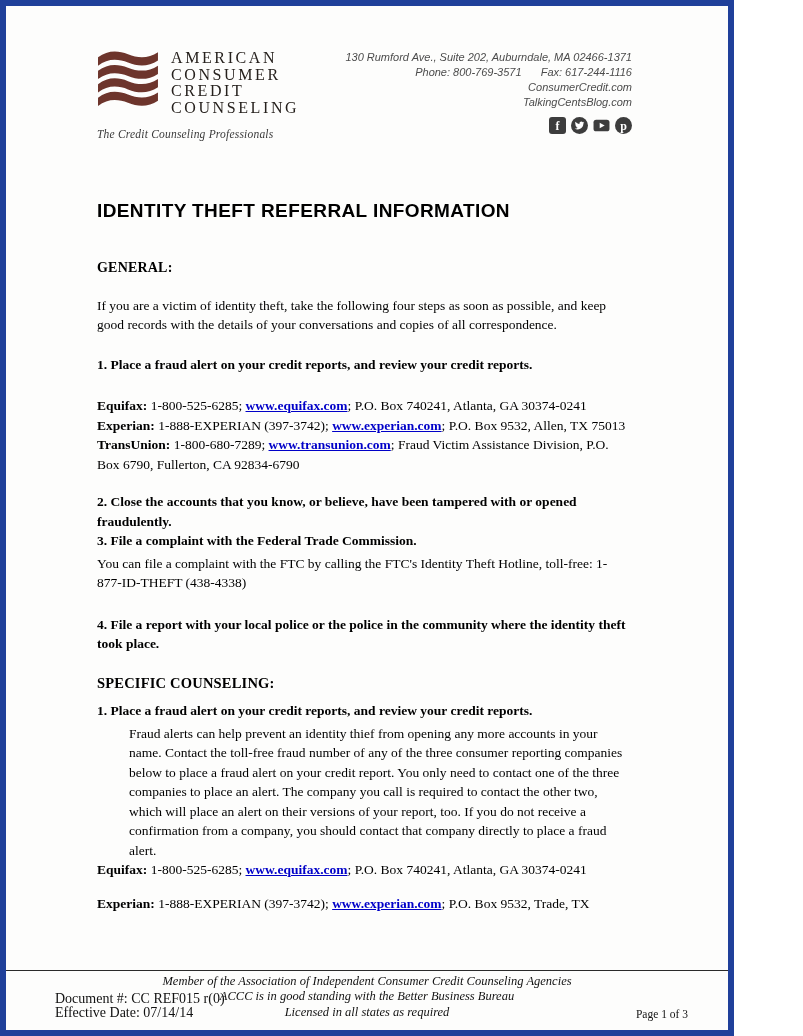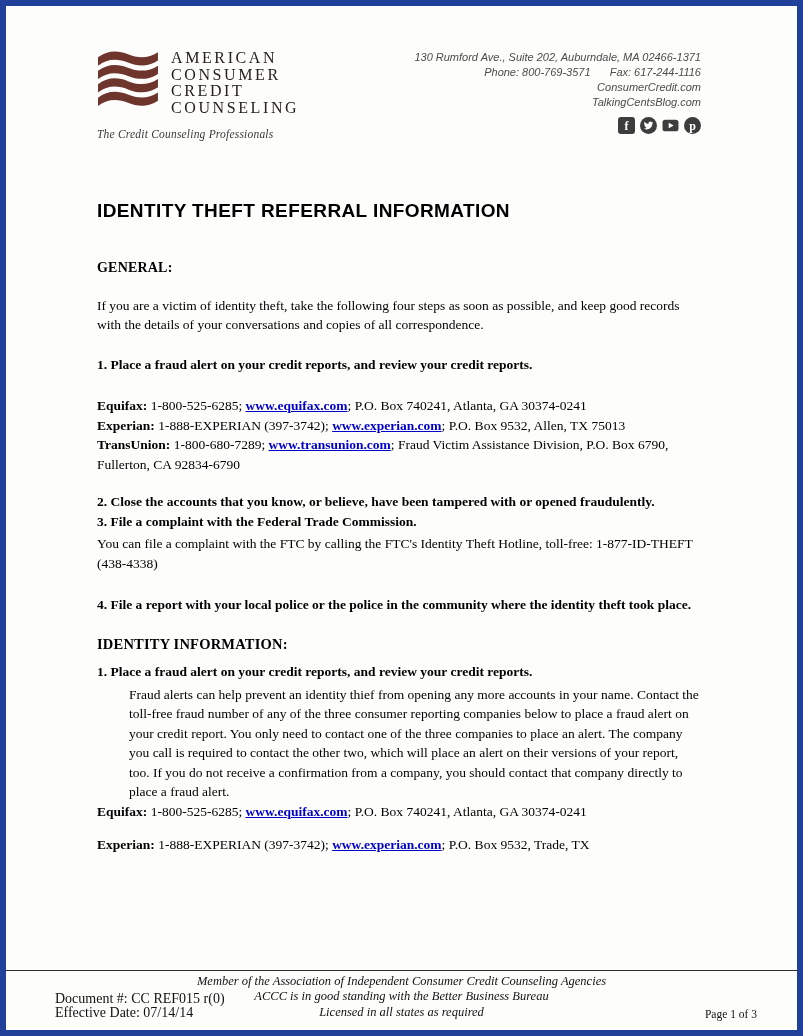--- a/index.html
+++ b/index.html
@@ -5,21 +5,21 @@
   * { margin:0; padding:0; box-sizing:border-box; }
   html,body { background:#ffffff; }
   body {
     width:803px; height:1036px;
     font-family:"Liberation Serif", serif;
     color:#000;
     position:relative;
   }
   .page {
     position:absolute; top:0; left:0;
-    width:803px; height:1036px;
+    width:734px; height:1036px;
     border:6px solid #20409a;
     background:#fdfdfc;
     overflow:hidden;
   }
   .content {
     padding:42px 96px 0 91px;
     font-size:13.5px;
     line-height:19.5px;
   }
 
@@ -196,21 +196,21 @@
       </div>
     </div>
 
     <p class="bold-step-2">2. Close the accounts that you know, or believe, have been tampered with or opened fraudulently.</p>
 
     <p class="bold-step-3">3. File a complaint with the Federal Trade Commission.</p>
     <p class="para-ftc">You can file a complaint with the FTC by calling the FTC's Identity Theft Hotline, toll-free: 1-877-ID-THEFT (438-4338)</p>
 
     <p class="bold-step-4">4. File a report with your local police or the police in the community where the identity theft took place.</p>
 
-    <div class="sec-heading-2">IDENTITY INFORMATION:</div>
+    <div class="sec-heading-2">SPECIFIC COUNSELING:</div>
 
     <p class="bold-spec-1">1. Place a fraud alert on your credit reports, and review your credit reports.</p>
 
     <p class="para-fraud">Fraud alerts can help prevent an identity thief from opening any more accounts in your name. Contact the toll-free fraud number of any of the three consumer reporting companies below to place a fraud alert on your credit report. You only need to contact one of the three companies to place an alert. The company you call is required to contact the other two, which will place an alert on their versions of your report, too. If you do not receive a confirmation from a company, you should contact that company directly to place a fraud alert.</p>
 
     <div class="bureau-line">
       <span class="bureau-label">Equifax:</span><span> 1-800-525-6285; </span><a class="doc-link">www.equifax.com</a><span>; P.O. Box 740241, Atlanta, GA 30374-0241</span>
     </div>
 
     <div class="bureau-line bureau-line-solo">

